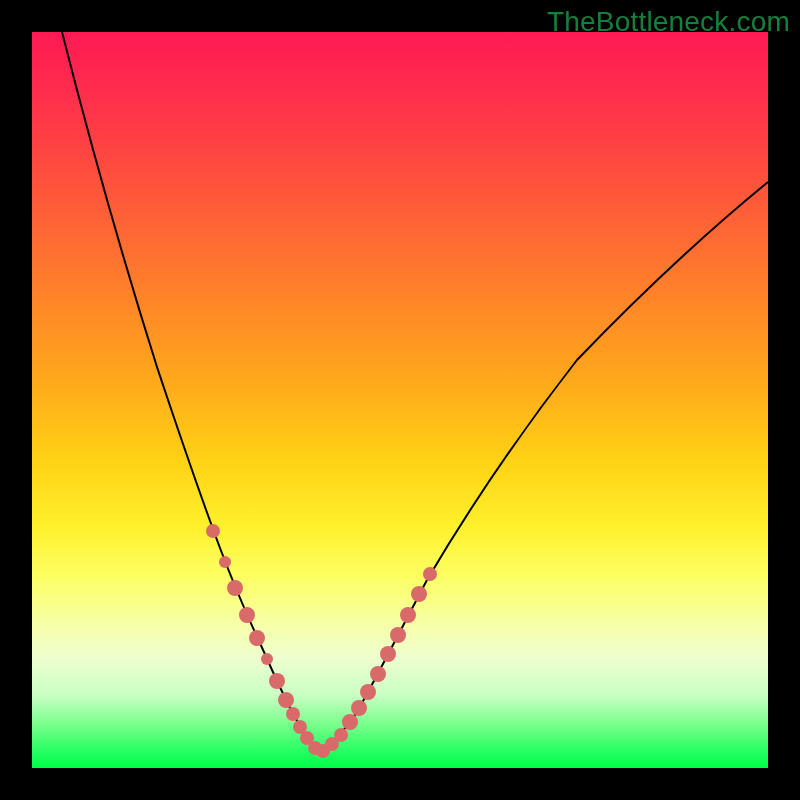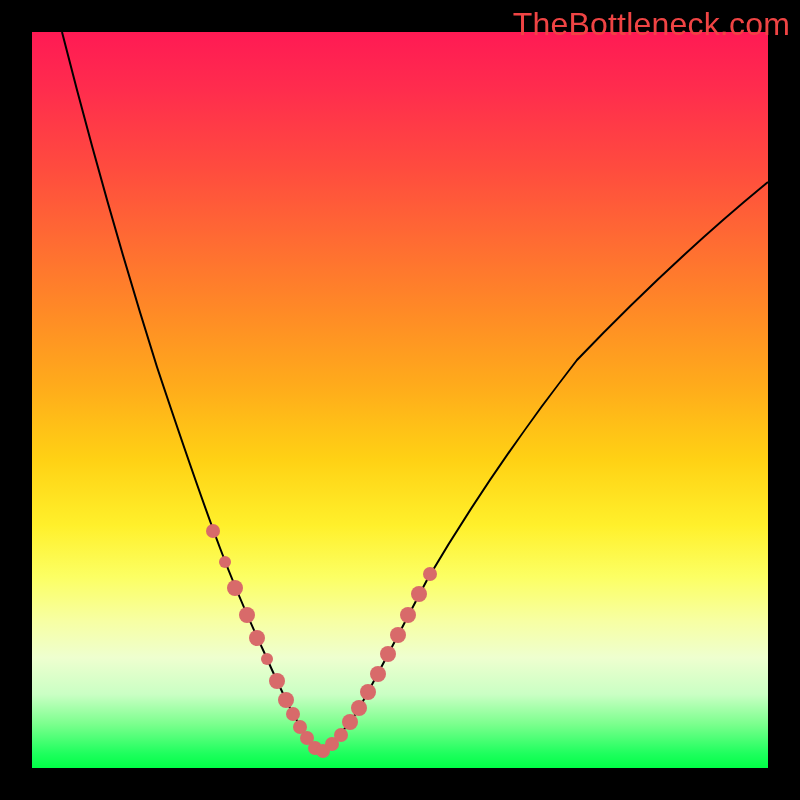--- a/index.html
+++ b/index.html
@@ -14,22 +14,22 @@
   .outer {
     position: relative;
     width: 800px;
     height: 800px;
     background: #000;
   }
   .watermark {
     position: absolute;
     top: 6px;
     right: 10px;
-    color: #ef4444;
-    font-size: 32px;
+    color: #15803d;
+    font-size: 28px;
     font-weight: 500;
     letter-spacing: 0.2px;
     z-index: 10;
   }
   .plot-frame {
     position: absolute;
     left: 32px;
     top: 32px;
     width: 736px;
     height: 736px;

